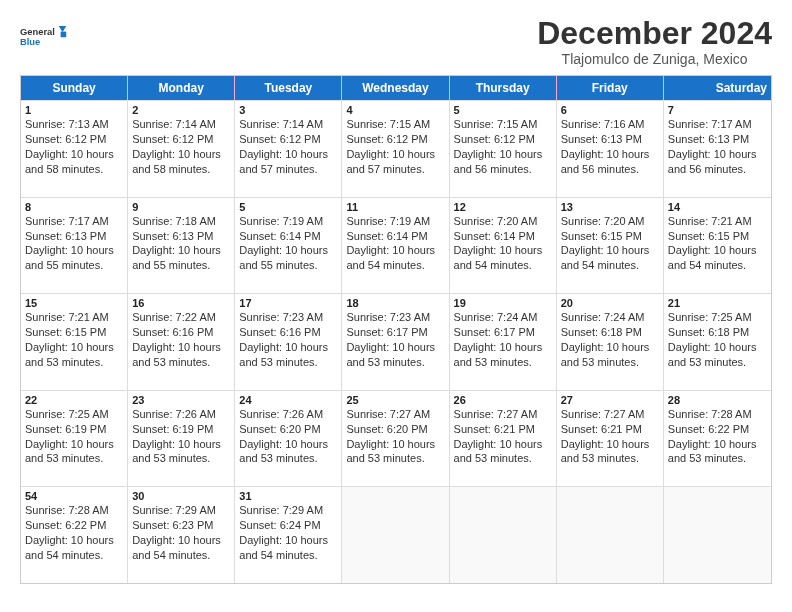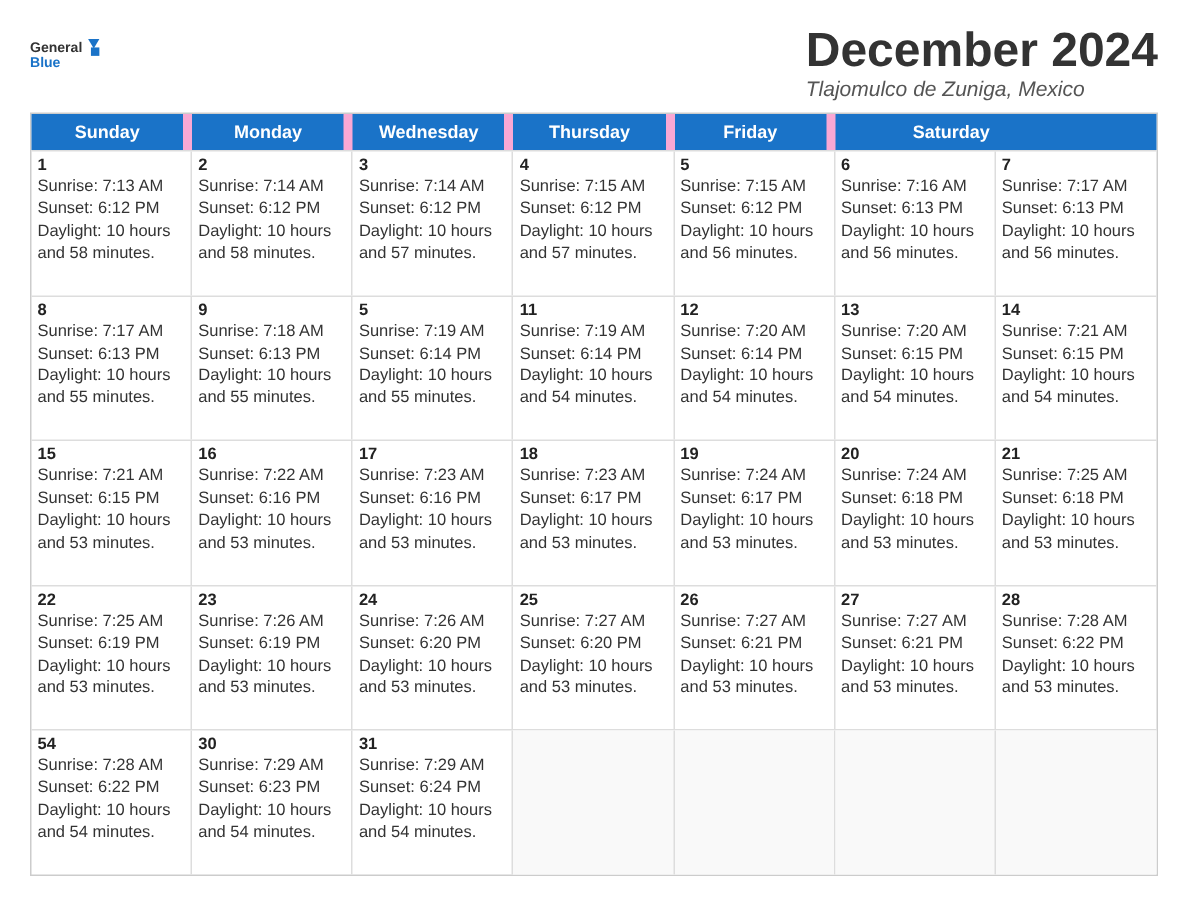--- a/index.html
+++ b/index.html
@@ -22,52 +22,51 @@
       justify-content: space-between;
       align-items: flex-start;
       margin-bottom: 8px;
     }
     .logo {
       display: flex;
       align-items: center;
       gap: 4px;
     }
     .title-block {
-      text-align: left;
+      text-align: center;
       margin-left: 32px;
     }
     .main-title {
       font-size: 32px;
       font-weight: bold;
       color: #333;
       line-height: 1.1;
     }
     .subtitle {
       font-size: 14px;
       color: #555;
-      font-style: italic;
     }
     .calendar {
       flex: 1;
       display: flex;
       flex-direction: column;
       border: 1px solid #ccc;
     }
     .cal-header-row {
       display: grid;
       grid-template-columns: repeat(7, 1fr);
       background: #1a73c8;
     }
     .cal-header-cell {
       color: #fff;
       font-size: 12px;
       font-weight: bold;
       padding: 5px 4px;
       text-align: center;
-      border-right: 6px solid #f9a8d4;
+      border-right: 1px solid #f9a8d4;
     }
     .cal-header-cell:last-child { border-right: none; text-align: right; }
     .cal-body {
       display: flex;
       flex-direction: column;
       flex: 1;
     }
     .cal-week {
       display: grid;
       grid-template-columns: repeat(7, 1fr);
@@ -113,20 +112,21 @@
     <div class="title-block">
       <div class="main-title">December 2024</div>
       <div class="subtitle">Tlajomulco de Zuniga, Mexico</div>
     </div>
   </div>
 
   <div class="calendar">
     <div class="cal-header-row">
     <div class="cal-header-cell">Sunday</div>
         <div class="cal-header-cell">Monday</div>
+        <div class="cal-header-cell">Tuesday</div>
         <div class="cal-header-cell">Wednesday</div>
         <div class="cal-header-cell">Thursday</div>
         <div class="cal-header-cell">Friday</div>
         <div class="cal-header-cell">Saturday</div>
       </div>
     <div class="cal-body">
     <div class="cal-week">
           <div class="cal-cell">
           <span class="day-num">1</span>
           <span class="cell-text">Sunrise: 7:13 AM<br>Sunset: 6:12 PM<br>Daylight: 10 hours and 58 minutes.</span>

